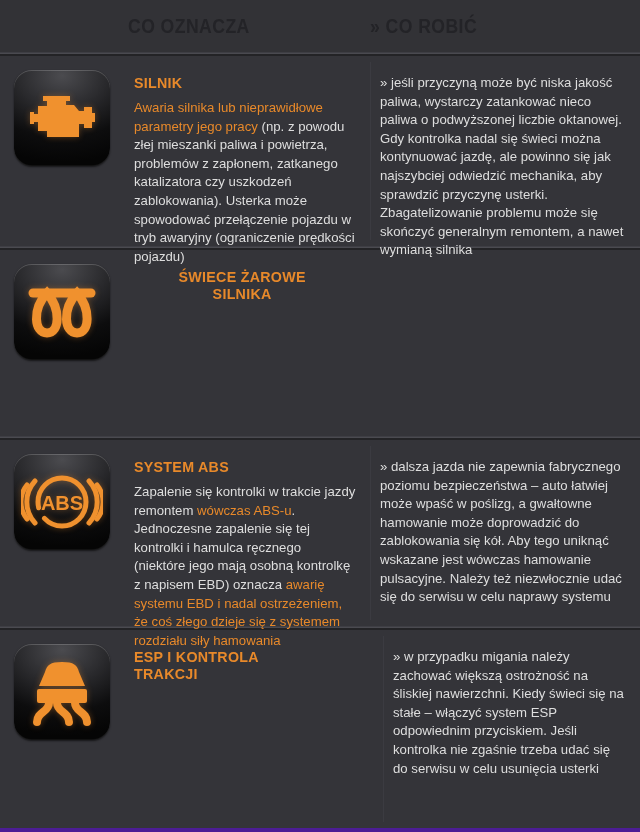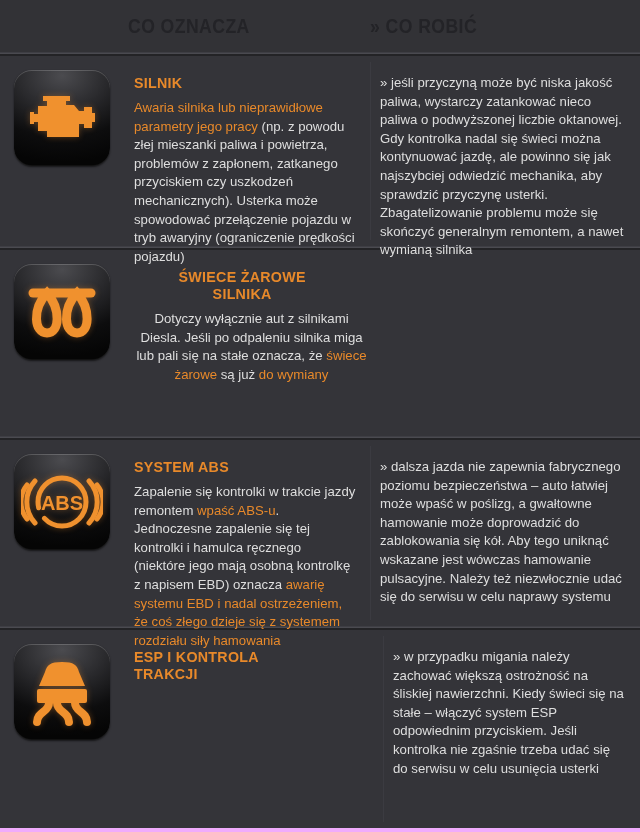--- a/index.html
+++ b/index.html
@@ -12,21 +12,21 @@
     height: 832px;
     font-family: "Liberation Sans", sans-serif;
     color: #d9d9d9;
     overflow: hidden;
     position: relative;
   }
 
   .page {
     width: 640px;
     height: 832px;
-    background: #f0abfc;
+    background: #4c1d95;
     position: relative;
     box-sizing: border-box;
   }
 
   
   .header {
     height: 52px;
     position: relative;
     background: #323236;
   }
@@ -162,21 +162,21 @@
   <div class="row row-1">
     <div class="col-icon">
       <div class="tile">
         <svg width="72" height="56" viewBox="0 0 72 56">
           <path fill="#f0912e" d="M24 6 h20 v5 h-4 v4 h8 l5 6 h5 v-4 h8 v6 h3 v9 h-3 v6 h-8 v-4 h-5 v13 h-32 v-6 h-9 v-9 h-4 v2 h-4 v-12 h4 v2 h4 v-8 h9 v-5 h-4 v-5 z"></path>
         </svg>
       </div>
     </div>
     <div class="col-mid">
       <div class="sec-label">SILNIK</div>
-      <p class="body-text mid-text"><span class="hl">Awaria silnika lub nieprawidłowe parametry jego pracy</span><span> (np. z powodu złej mieszanki paliwa i powietrza, problemów z zapłonem, zatkanego przyciskiem czy uszkodzeń mechanicznych). Usterka może spowodować przełączenie pojazdu w tryb awaryjny (ograniczenie prędkości pojazdu)</span></p>
+      <p class="body-text mid-text"><span class="hl">Awaria silnika lub nieprawidłowe parametry jego pracy</span><span> (np. z powodu złej mieszanki paliwa i powietrza, problemów z zapłonem, zatkanego katalizatora czy uszkodzeń zablokowania). Usterka może spowodować przełączenie pojazdu w tryb awaryjny (ograniczenie prędkości pojazdu)</span></p>
     </div>
     <div class="col-right">
       <p class="body-text"><span class="chev">»</span> <span>jeśli przyczyną może być niska jakość paliwa, wystarczy zatankować nieco paliwa o podwyższonej liczbie oktanowej. Gdy kontrolka nadal się świeci można kontynuować jazdę, ale powinno się jak najszybciej odwiedzić mechanika, aby sprawdzić przyczynę usterki. Zbagatelizowanie problemu może się skończyć generalnym remontem, a nawet wymianą silnika</span></p>
     </div>
   </div>
   <div class="divider"></div>
 
   <div class="row row-2">
     <div class="col-icon">
       <div class="tile">
@@ -185,21 +185,20 @@
             <path d="M8 12 H66"></path>
             <path d="M22 12 C7 28 9 52 22 52 C35 52 36 28 22 12 Z"></path>
             <path d="M52 12 C37 28 39 52 52 52 C65 52 66 28 52 12 Z"></path>
           </g>
         </svg>
       </div>
     </div>
     <div class="col-mid">
       <div class="sec-label wide">ŚWIECE ŻAROWE
 SILNIKA</div>
-      <p class="body-text mid-text"><span>Dotyczy wyłącznie aut z silnikami Diesla. Jeśli po odpaleniu silnika miga lub pali się na stałe oznacza, że </span><span class="hl">świece żarowe</span><span> są już </span><span class="hl">do wymiany</span></p>
     </div>
   </div>
   <div class="divider"></div>
 
   <div class="row row-3">
     <div class="col-icon">
       <div class="tile">
         <svg width="82" height="74" viewBox="0 0 82 74">
           <g fill="none" stroke="#f0912e" stroke-width="5" stroke-linecap="round">
             <circle cx="41" cy="37" r="24" stroke-dasharray="103 12" stroke-dashoffset="46"></circle>
@@ -207,21 +206,21 @@
             <path d="M68 16 A31 31 0 0 1 68 58"></path>
             <path d="M6 20 A27 27 0 0 0 6 54"></path>
             <path d="M76 20 A27 27 0 0 1 76 54"></path>
           </g>
           <text x="41" y="45" fill="#f0912e" font-family="Liberation Sans, sans-serif" font-weight="bold" font-size="20" text-anchor="middle">ABS</text>
         </svg>
       </div>
     </div>
     <div class="col-mid">
       <div class="sec-label">SYSTEM ABS</div>
-      <p class="body-text mid-text"><span>Zapalenie się kontrolki w trakcie jazdy remontem </span><span class="hl">wpaść ABS-u</span><span>. Jednoczesne zapalenie się tej kontrolki i hamulca ręcznego (niektóre jego mają osobną kontrolkę z napisem EBD) oznacza </span><span class="hl">awarię systemu EBD i nadal ostrzeżeniem, że coś złego dzieje się z systemem rozdziału siły hamowania</span></p>
+      <p class="body-text mid-text"><span>Zapalenie się kontrolki w trakcie jazdy remontem </span><span class="hl">wówczas ABS-u</span><span>. Jednoczesne zapalenie się tej kontrolki i hamulca ręcznego (niektóre jego mają osobną kontrolkę z napisem EBD) oznacza </span><span class="hl">awarię systemu EBD i nadal ostrzeżeniem, że coś złego dzieje się z systemem rozdziału siły hamowania</span></p>
     </div>
     <div class="col-right">
       <p class="body-text"><span class="chev">»</span> <span>dalsza jazda nie zapewnia fabrycznego poziomu bezpieczeństwa – auto łatwiej może wpaść w poślizg, a gwałtowne hamowanie może doprowadzić do zablokowania się kół. Aby tego uniknąć wskazane jest wówczas hamowanie pulsacyjne. Należy też niezwłocznie udać się do serwisu w celu naprawy systemu</span></p>
     </div>
   </div>
   <div class="divider"></div>
 
   <div class="row row-4">
     <div class="col-icon">
       <div class="tile">

